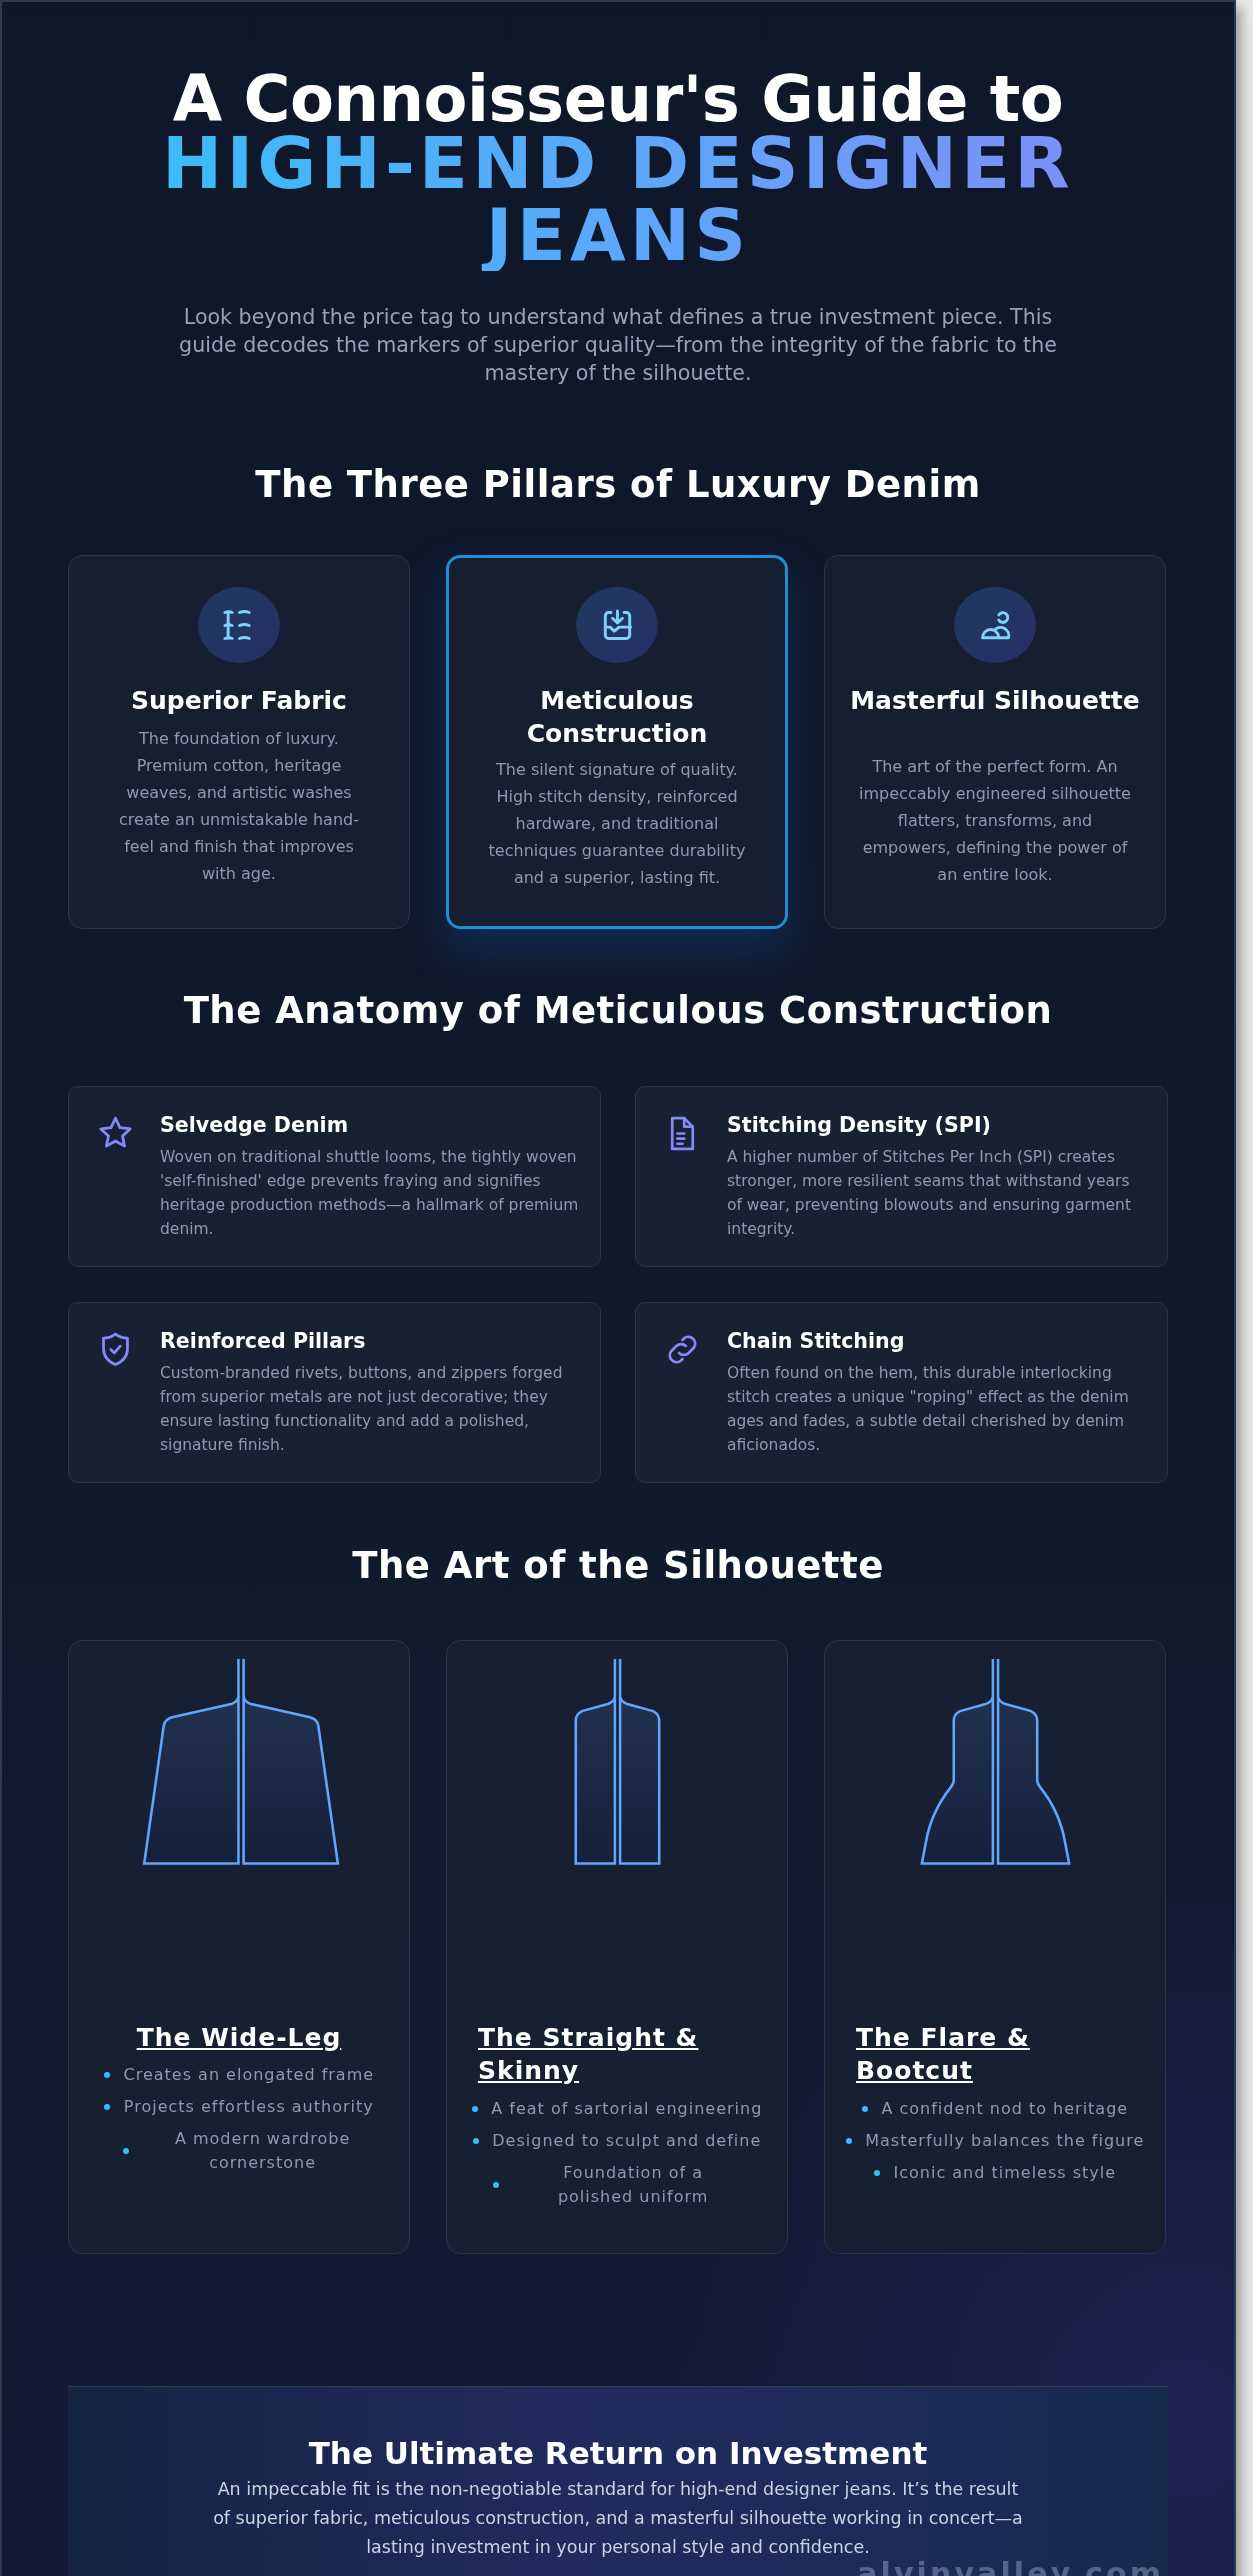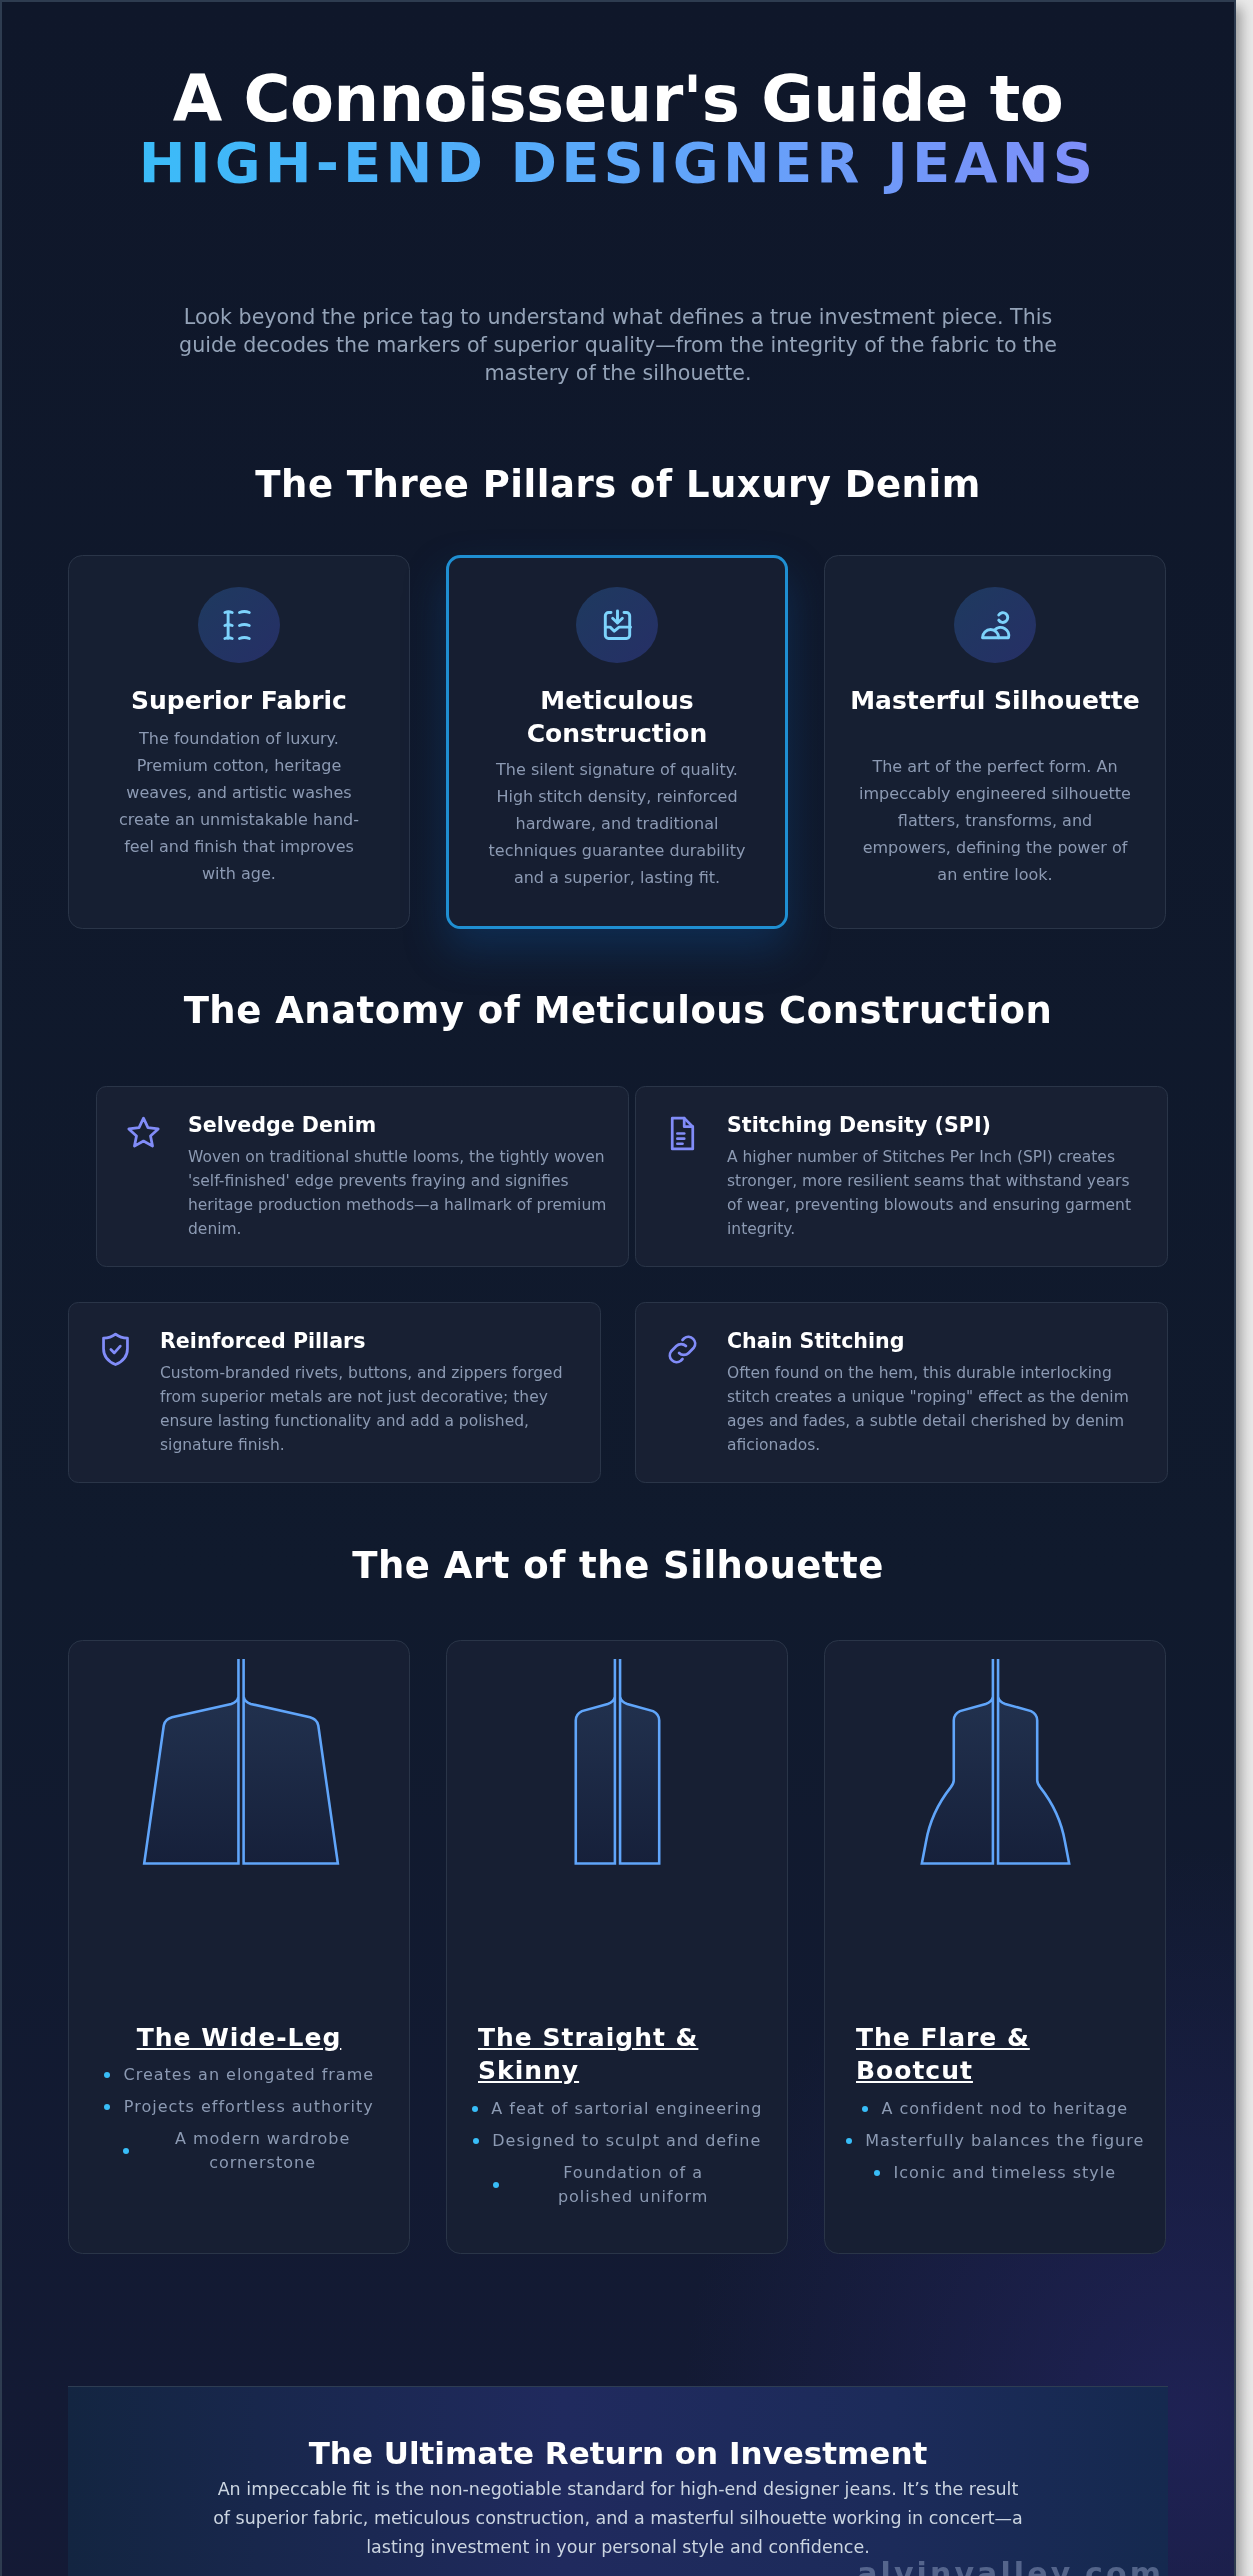--- a/index.html
+++ b/index.html
@@ -16,21 +16,21 @@
       radial-gradient(ellipse 721px 824px at 1185px 2421px, rgba(40,40,110,0.55), rgba(0,0,0,0) 70%),
       linear-gradient(180deg, #0f172a 0%, #101a2d 60%, #141a36 100%);
     box-shadow: 5.2px 7.2px 12.4px rgba(0,0,0,0.35);
     overflow:hidden;
   }
   .abs { position:absolute; }
   .center { text-align:center; }
 
   
   .hero-line1 { left:0; width:1232px; top:61px; font-size:64px; font-weight:bold; color:#ffffff; line-height:72px; letter-spacing:-0.5px; }
-  .hero-line2 { left:103px; width:1026px; top:125px; font-size:56px; font-weight:bold; line-height:72px; letter-spacing:4.1px;
+  .hero-line2 { left:103px; width:1026px; top:125px; font-size:72px; font-weight:bold; line-height:72px; letter-spacing:4.1px;
     background: linear-gradient(90deg, #38bdf8 0%, #60a5fa 55%, #818cf8 100%);
     -webkit-background-clip:text; background-clip:text; color:transparent; }
   .hero-sub { left:170px; width:892px; top:301px; font-size:20.6px; line-height:28px; color:#94a3b8; }
 
   .section-title { left:0; width:1232px; font-size:37px; font-weight:bold; color:#ffffff; letter-spacing:0.5px; }
 
   
   .pillar {
     width:342px; height:374px; top:553px;
     background:#161f32; border:1.5px solid #2a3548; border-radius:14.4px; box-sizing:border-box;
@@ -125,21 +125,21 @@
         <path d="M4 19.5a5 5 0 0 1 10 0z"></path>
         <path d="M11.5 14.8a5 5 0 0 1 8.5 4.7h-6"></path>
       </svg>
     </div>
     <div class="pillar-title">Masterful Silhouette</div>
     <div class="pillar-text" style="top:197px; left:31px; right:31px;">The art of the perfect form. An impeccably engineered silhouette flatters, transforms, and empowers, defining the power of an entire look.</div>
   </div>
 
   <div class="abs section-title center" style="top:987px;">The Anatomy of Meticulous Construction</div>
 
-  <div class="abs anat" style="left:66px; top:1084px;margin-left:28px;">
+  <div class="abs anat" style="left:66px; top:1084px;">
     <div class="anat-icon">
       <svg width="41" height="41" viewBox="0 0 24 24" fill="none" stroke="#818cf8" stroke-width="1.6" stroke-linejoin="round">
         <path d="M12 3l2.6 5.6 6 .7-4.5 4.1 1.2 6-5.3-3-5.3 3 1.2-6-4.5-4.1 6-.7z"></path>
       </svg>
     </div>
     <div class="anat-title">Selvedge Denim</div>
     <div class="anat-text">Woven on traditional shuttle looms, the tightly woven 'self-finished' edge prevents fraying and signifies heritage production methods—a hallmark of premium denim.</div>
   </div>
 
   <div class="abs anat" style="left:633px; top:1084px;">

